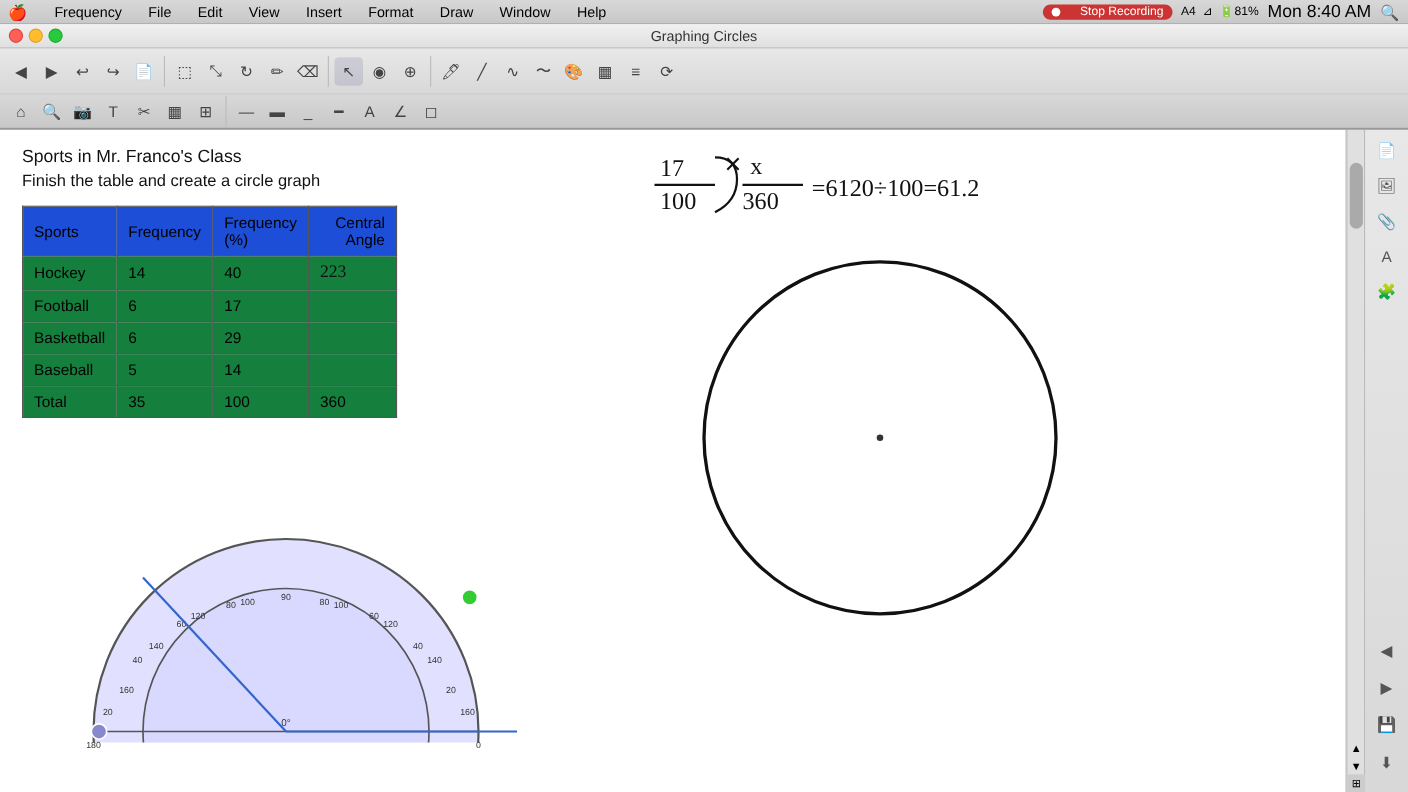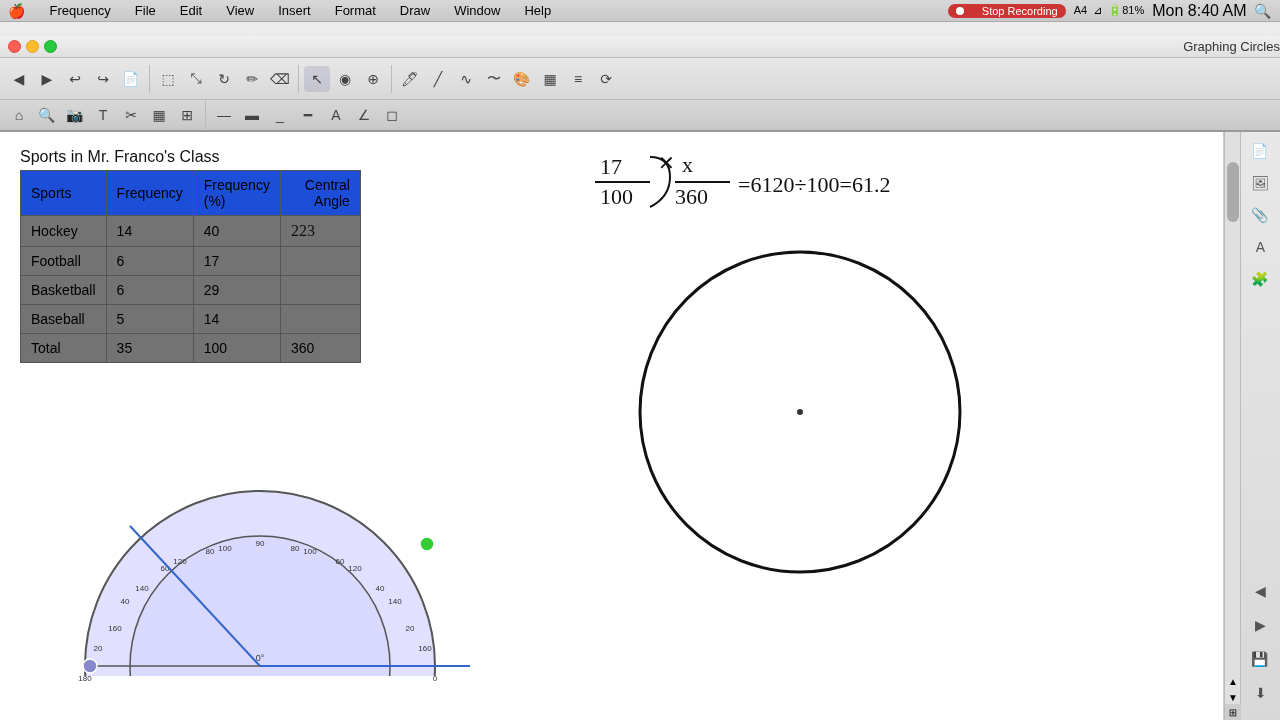--- a/index.html
+++ b/index.html
@@ -69,25 +69,24 @@
       border-radius: 50%;
       display: inline-block;
     }
 
     
     .titlebar {
       height: 22px;
       background: linear-gradient(to bottom, #f0f0f0, #e0e0e0);
       display: flex;
       align-items: center;
-      justify-content: flex-end;
+      justify-content: center;
       border-bottom: 1px solid #bbb;
       flex-shrink: 0;
       position: relative;
-      margin-top: 14px;
     }
     .window-controls {
       position: absolute;
       left: 8px;
       display: flex;
       gap: 5px;
     }
     .wc-btn {
       width: 13px;
       height: 13px;
@@ -232,21 +231,21 @@
       padding: 6px 10px;
       text-align: left;
       min-width: 80px;
     }
     .data-table th {
       font-weight: normal;
       background: #1d4ed8;
       margin-left: 28px;
     }
     .data-table td {
-      background: #737373;
+      background: #15803d;
     }
 
     
     .equation-area {
       position: absolute;
       top: 16px;
       left: 590px;
       font-size: 15px;
     }
 
@@ -361,20 +360,21 @@
     <div class="tb-btn">A</div>
     <div class="tb-btn">∠</div>
     <div class="tb-btn">◻</div>
   </div>
 
   <div class="main-area">
 
     <div class="notebook-content" style="position:relative;">
 
       <div class="page-title handwritten" style="font-size:16px; font-family: Arial, sans-serif; font-weight: normal;">Sports in Mr. Franco's Class</div>
+      <div class="page-subtitle handwritten" style="font-size:15px; font-family: Arial, sans-serif; margin-bottom:14px;">Finish the table and create a circle graph</div>
 
       <table class="data-table">
         <thead>
           <tr>
             <th style="font-weight:normal;">Sports</th>
             <th style="font-weight:normal;">Frequency</th>
             <th style="font-weight:normal;">Frequency<br>(%)</th>
             <th style="font-weight:normal;text-align:right;">Central<br>Angle</th>
           </tr>
         </thead>

